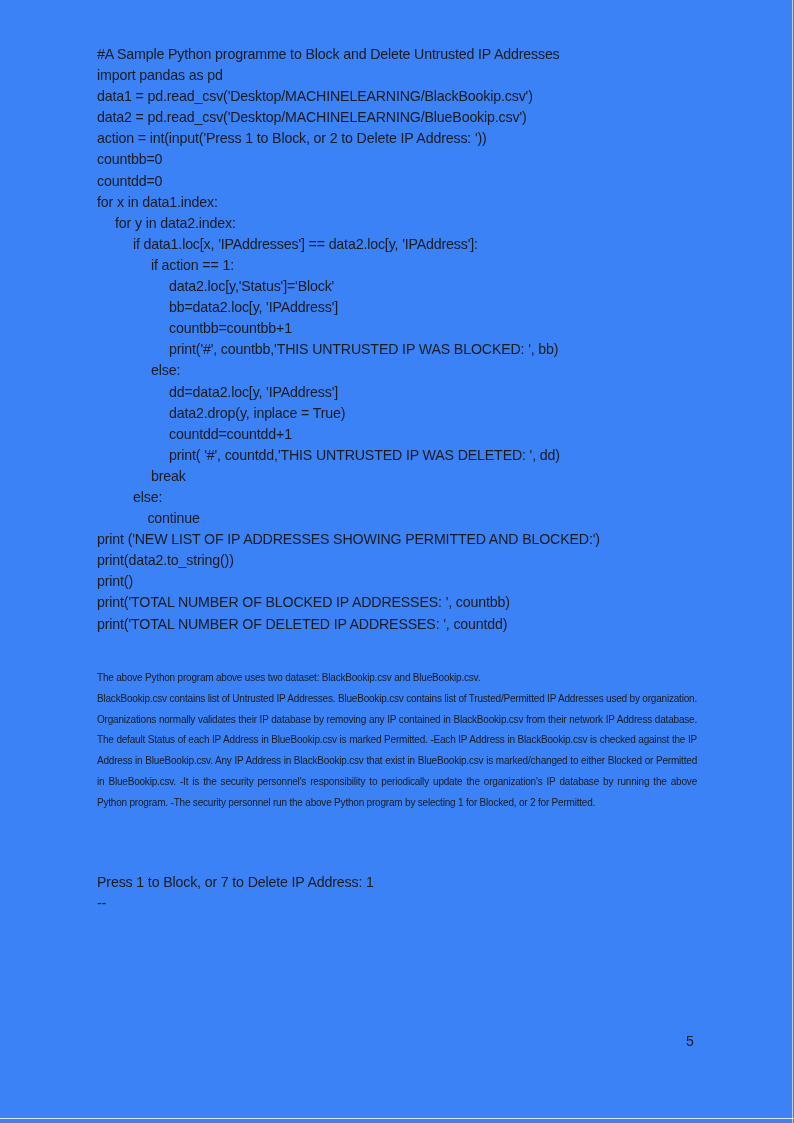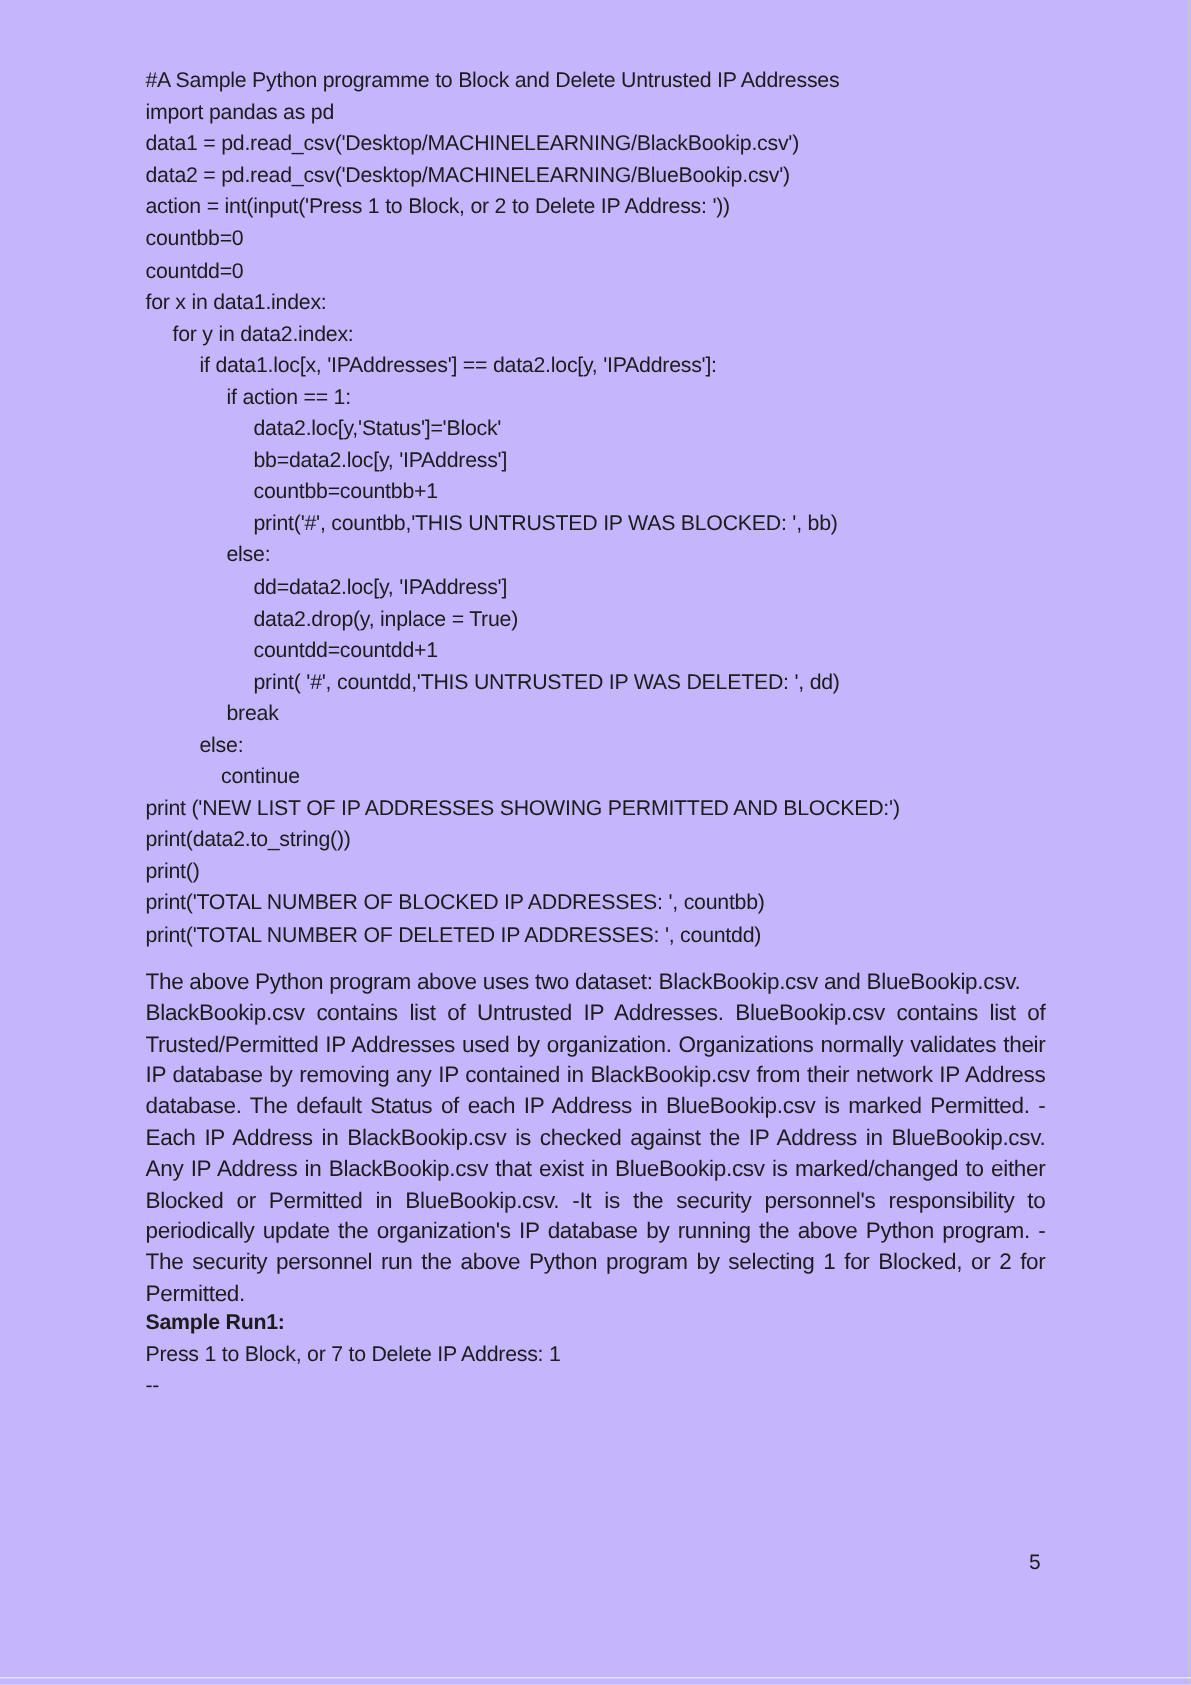--- a/index.html
+++ b/index.html
@@ -13,21 +13,21 @@
       position: relative;
       overflow: hidden;
       font-family: "Liberation Sans", "DejaVu Sans", sans-serif;
       color: #1c1c1c;
     }
     .page {
       position: absolute;
       left: 0; top: 0;
       width: 794px;
       height: 1123px;
-      background: #c4b5fd;
+      background: #3b82f6;
       text-decoration: underline;
     }
     .scan-edge-right {
       position: absolute;
       right: 1px; top: 0;
       width: 1px; height: 1123px;
       background: #c8c8c8;
     }
     .scan-edge-bottom {
       position: absolute;
@@ -42,23 +42,23 @@
       width: 620px;
       font-size: 14.2px;
       line-height: 21.1px;
       letter-spacing: -0.15px;
       white-space: pre;
     }
     .code .line { height: 21.1px; }
     .para {
       position: absolute;
       left: 97px;
-      top: 645px;
+      top: 668px;
       width: 600px;
-      font-size: 15px;
+      font-size: 10px;
       line-height: 20.8px;
       letter-spacing: -0.2px;
       text-align: justify;
     }
     .para p { margin: 0; }
     .run {
       position: absolute;
       left: 97px;
       top: 872px;
       width: 600px;
@@ -82,19 +82,18 @@
   <div class="scan-edge-bottom"></div>
 
   <div class="code" id="code-block"><div class="line" style="padding-left: 0px;">#A Sample Python programme to Block and Delete Untrusted IP Addresses</div><div class="line" style="padding-left: 0px;">import pandas as pd</div><div class="line" style="padding-left: 0px;">data1 = pd.read_csv('Desktop/MACHINELEARNING/BlackBookip.csv')</div><div class="line" style="padding-left: 0px;">data2 = pd.read_csv('Desktop/MACHINELEARNING/BlueBookip.csv')</div><div class="line" style="padding-left: 0px;">action = int(input('Press 1 to Block, or 2 to Delete IP Address: '))</div><div class="line" style="padding-left: 0px;">countbb=0</div><div class="line" style="padding-left: 0px;">countdd=0</div><div class="line" style="padding-left: 0px;">for x in data1.index:</div><div class="line" style="padding-left: 18px;">for y in data2.index:</div><div class="line" style="padding-left: 36px;">if data1.loc[x, 'IPAddresses'] == data2.loc[y, 'IPAddress']:</div><div class="line" style="padding-left: 54px;">if action == 1:</div><div class="line" style="padding-left: 72px;">data2.loc[y,'Status']='Block'</div><div class="line" style="padding-left: 72px;">bb=data2.loc[y, 'IPAddress']</div><div class="line" style="padding-left: 72px;">countbb=countbb+1</div><div class="line" style="padding-left: 72px;">print('#', countbb,'THIS UNTRUSTED IP WAS BLOCKED: ', bb)</div><div class="line" style="padding-left: 54px;">else:</div><div class="line" style="padding-left: 72px;">dd=data2.loc[y, 'IPAddress']</div><div class="line" style="padding-left: 72px;">data2.drop(y, inplace = True)</div><div class="line" style="padding-left: 72px;">countdd=countdd+1</div><div class="line" style="padding-left: 72px;">print( '#', countdd,'THIS UNTRUSTED IP WAS DELETED: ', dd)</div><div class="line" style="padding-left: 54px;">break</div><div class="line" style="padding-left: 36px;">else:</div><div class="line" style="padding-left: 50.4px;">continue</div><div class="line" style="padding-left: 0px;">print ('NEW LIST OF IP ADDRESSES SHOWING PERMITTED AND BLOCKED:')</div><div class="line" style="padding-left: 0px;">print(data2.to_string())</div><div class="line" style="padding-left: 0px;">print()</div><div class="line" style="padding-left: 0px;">print('TOTAL NUMBER OF BLOCKED IP ADDRESSES: ', countbb)</div><div class="line" style="padding-left: 0px;">print('TOTAL NUMBER OF DELETED IP ADDRESSES: ', countdd)</div></div>
 
   <div class="para">
     <p>The above Python program above uses two dataset: BlackBookip.csv  and  BlueBookip.csv.</p>
     <p>BlackBookip.csv contains list of Untrusted IP Addresses. BlueBookip.csv contains list of Trusted/Permitted IP Addresses used by organization. Organizations normally validates their IP database by removing any IP contained in BlackBookip.csv from their network IP Address database. The default Status of each IP Address in BlueBookip.csv is marked Permitted. -Each IP Address in BlackBookip.csv is checked against the IP Address in BlueBookip.csv. Any IP Address in BlackBookip.csv that exist in BlueBookip.csv is marked/changed to either Blocked or Permitted in BlueBookip.csv. -It is the security personnel's responsibility to periodically update the organization's IP database by running the above Python program. -The security personnel run the above Python program by selecting 1 for Blocked, or 2 for Permitted.</p>
   </div>
 
   <div class="run">
-    <div class="heading">Sample Run1:</div>
     <div>Press 1 to Block, or 7 to Delete IP Address: 1</div>
     <div>--</div>
   </div>
 
   <div class="page-number">5</div>
 </div>
 
 </body></html>

